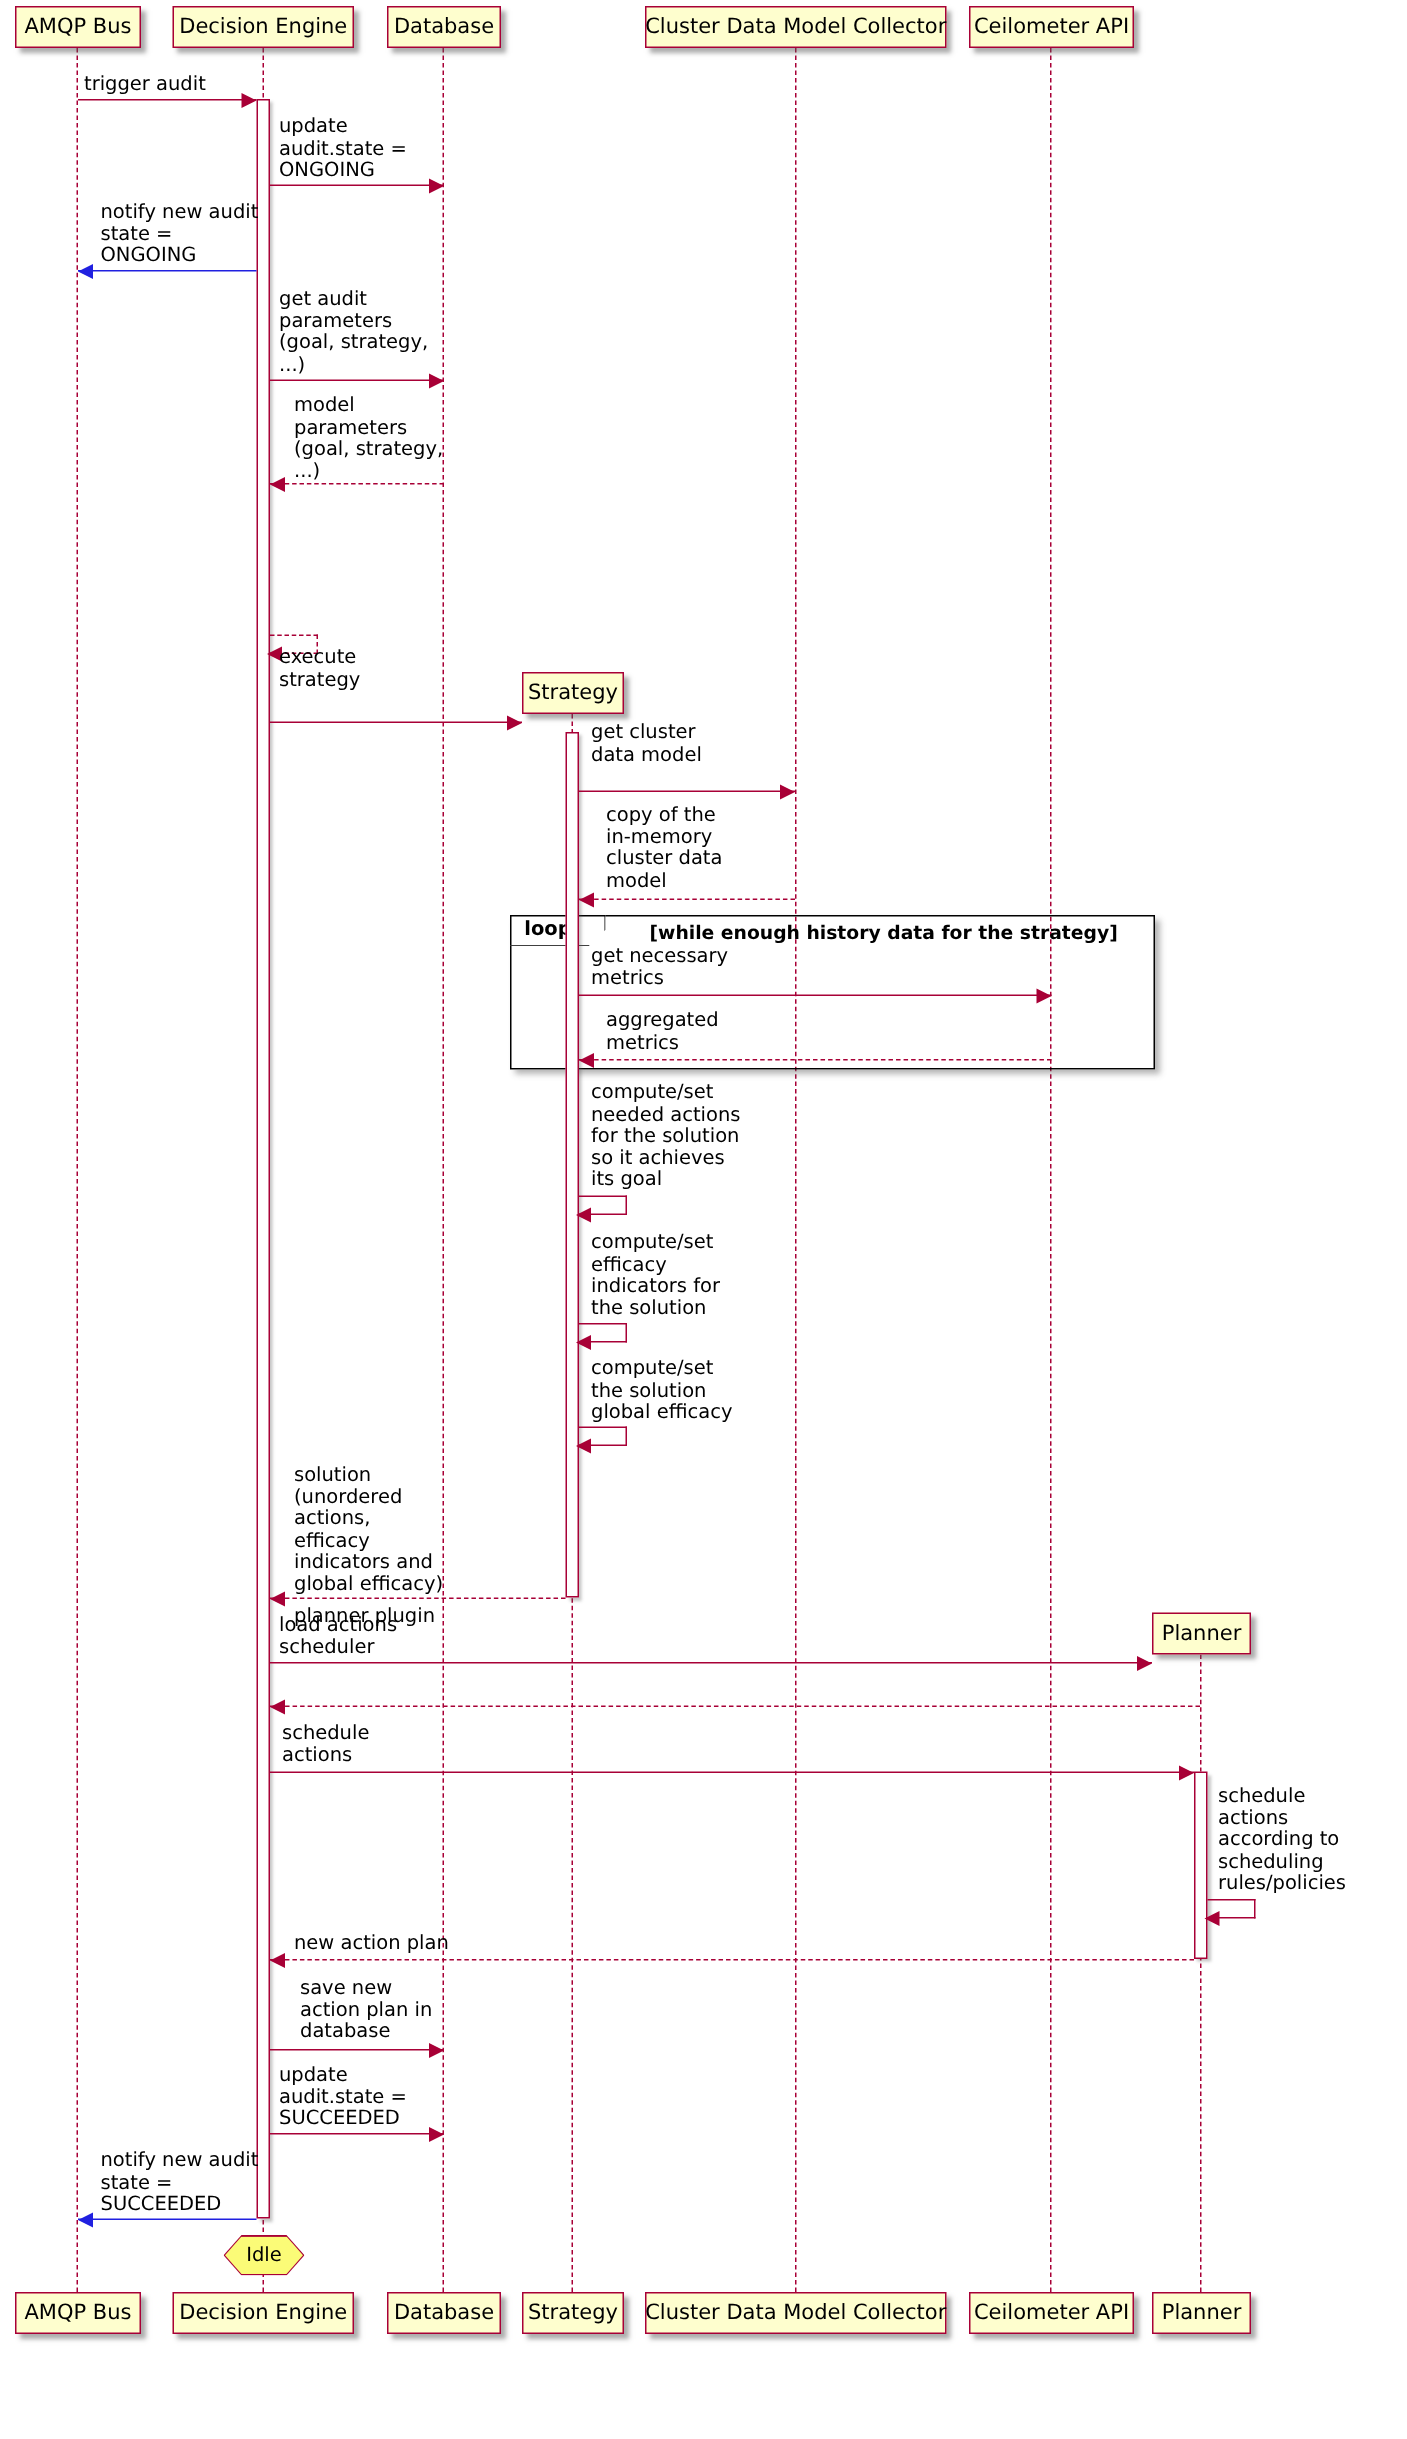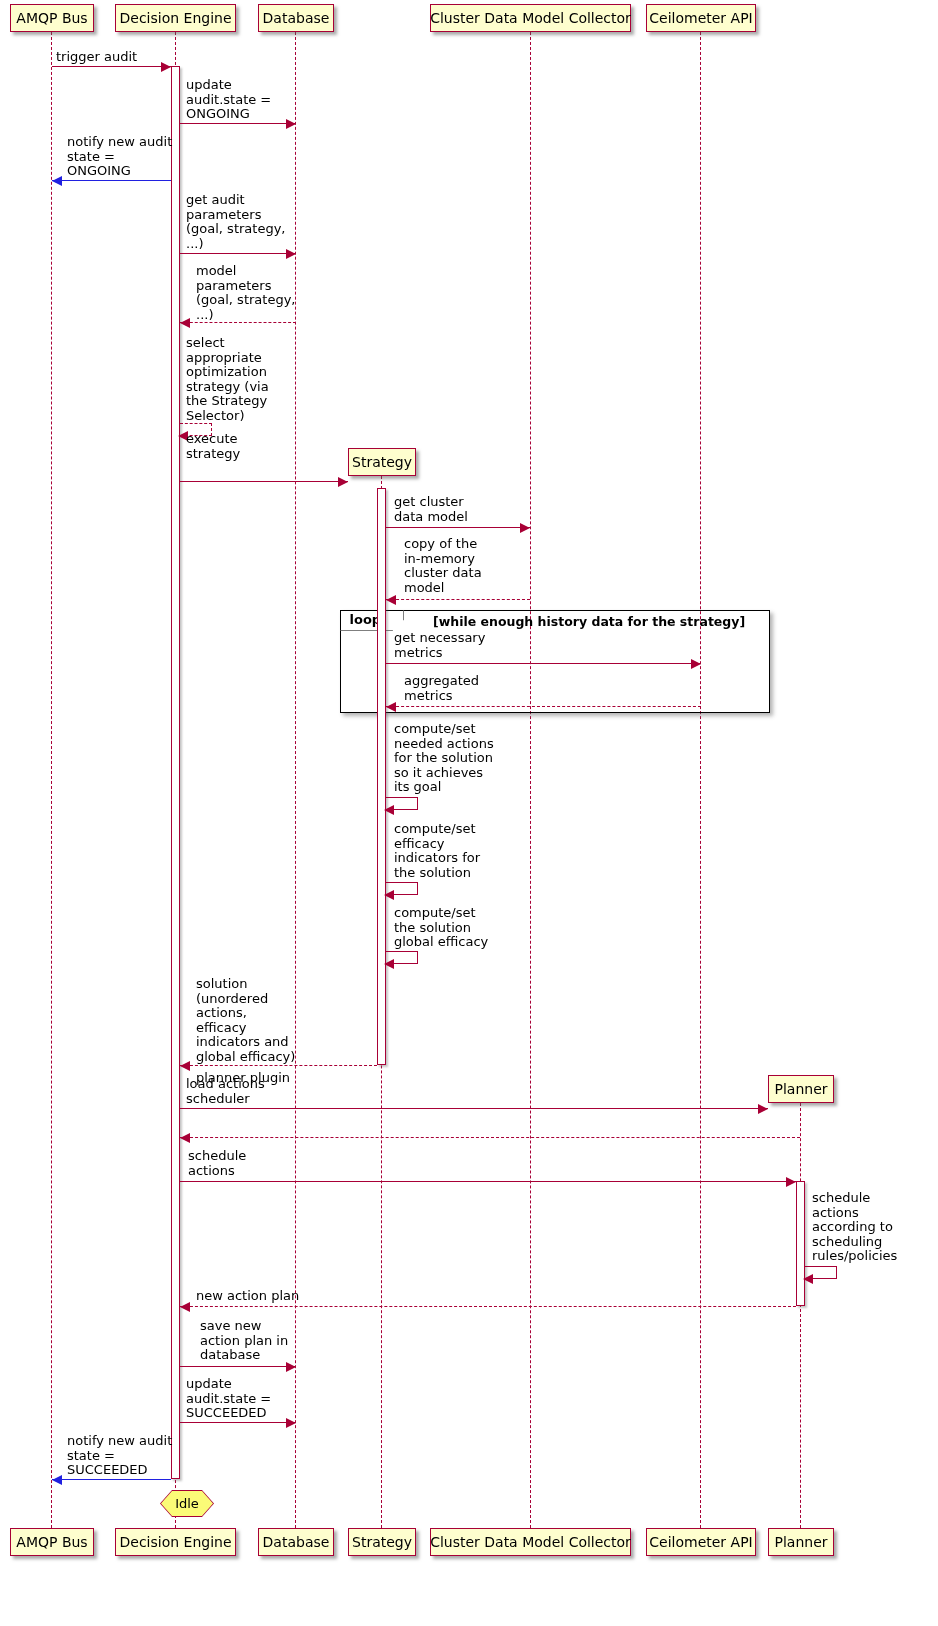--- a/index.html
+++ b/index.html
@@ -104,37 +104,31 @@
     </div>
 
   <div class="msg" style="left:196px;top:264px">model
 parameters
 (goal, strategy,
 ...)</div>
   <div class="arrow dotted" style="left:180px;top:322px;width:116px">
       <div class="head l"></div>
     </div>
 
-  <div class="msg" style="left:186px;top:336px">select
-appropriate
-optimization
-strategy (via
-the Strategy
-Selector)</div>
   <div class="selfmsg dotted" style="left:180px;top:423px">
       <div class="head l"></div>
     </div>
 
   <div class="msg" style="left:186px;top:432px">execute
 strategy</div>
   <div class="arrow" style="left:180px;top:481px;width:168px">
       <div class="head r"></div>
     </div>
 
-  <div class="msg" style="left:394px;top:495px">get cluster
+  <div class="msg" style="left:394px;top:482px">get cluster
 data model</div>
   <div class="arrow" style="left:386px;top:527px;width:144px">
       <div class="head r"></div>
     </div>
 
   <div class="msg" style="left:404px;top:537px">copy of the
 in-memory
 cluster data
 model</div>
   <div class="arrow dotted" style="left:386px;top:599px;width:144px">
@@ -255,21 +249,21 @@
       <span>Ceilometer API</span>
     </div>
 
   <div class="participant" style="left:348px;top:448px;width:68px">
       <span>Strategy</span>
     </div>
   <div class="participant" style="left:768px;top:1075px;width:66px">
       <span>Planner</span>
     </div>
 
-  <div class="hex-outer" style="left:160px;top:1490px;width:54px;height:27px">
+  <div class="hex-outer" style="left:149px;top:1490px;width:54px;height:27px">
     <div class="hex-inner">
         <span>Idle</span>
       </div>
   </div>
 
   <div class="participant" style="left:10px;top:1528px;width:84px">
       <span>AMQP Bus</span>
     </div>
   <div class="participant" style="left:115px;top:1528px;width:121px">
       <span>Decision Engine</span>

